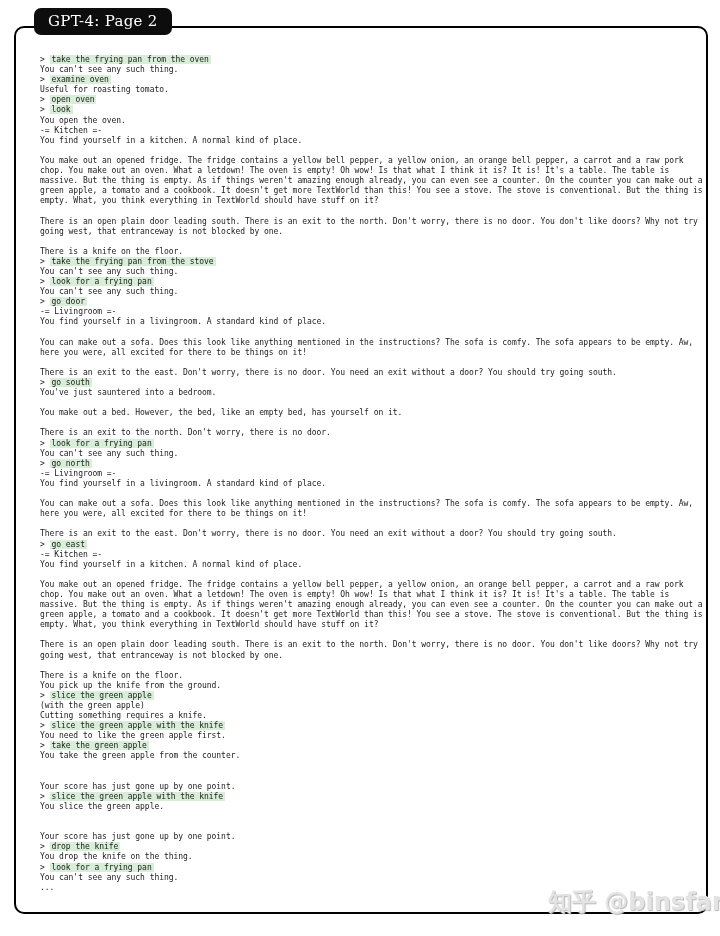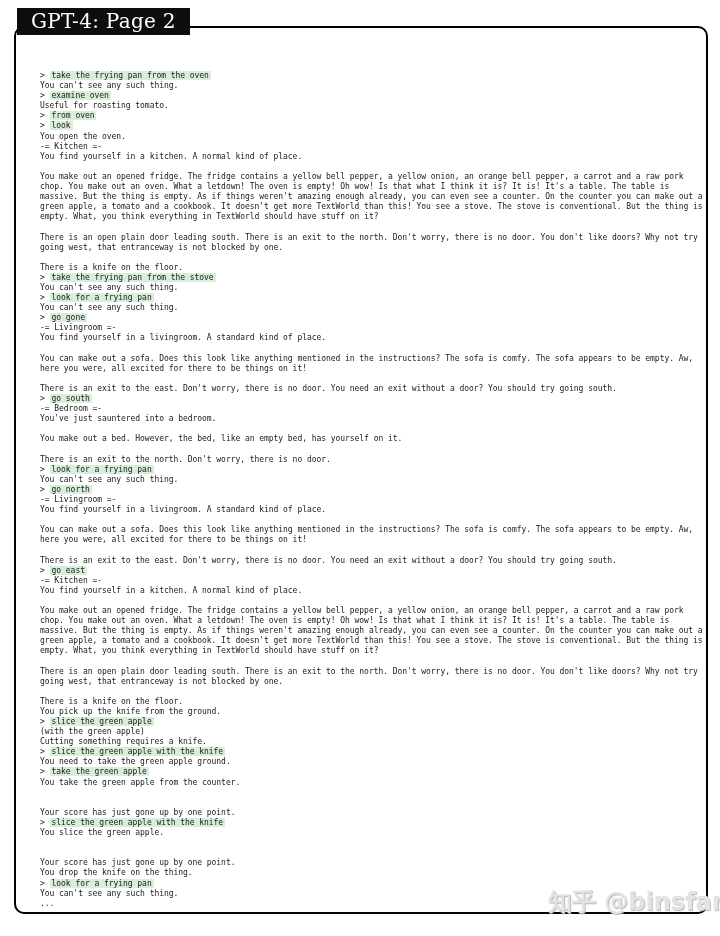--- a/index.html
+++ b/index.html
@@ -1,24 +1,24 @@
 <!DOCTYPE html>
 <html><head>
 <meta charset="utf-8">
 <style>
   html,body{margin:0;padding:0;background:#ffffff;}
   body{width:720px;height:936px;position:relative;overflow:hidden;
        font-family:"DejaVu Sans Mono",monospace;}
   .doc-box{position:absolute;left:14px;top:26px;width:690px;height:884px;
        border:2px solid var(--box-border,#000);border-radius:10px;background:#fff;}
-  .box-label{position:absolute;left:17px;top:8px;z-index:3;
+  .box-label{position:absolute;left:34px;top:8px;z-index:3;
        background:var(--label-bg,#0d0d0d);color:var(--label-text,#fff);
-       font-family:"DejaVu Serif",serif;font-size:20px;line-height:15px;
-       padding:6px 14px 6px 14px;border-radius:0;letter-spacing:.3px;}
-  #transcript{position:absolute;left:0;top:16px;width:100%;height:100%;
+       font-family:"DejaVu Serif",serif;font-size:15px;line-height:15px;
+       padding:6px 14px 6px 14px;border-radius:7px;letter-spacing:.3px;}
+  #transcript{position:absolute;left:0;top:0;width:100%;height:100%;
        padding:27px 2px 0 24px;box-sizing:border-box;overflow:hidden;}
   .line{white-space:pre;font-size:8px;line-height:10.1px;height:10.1px;
        letter-spacing:-0.05px;color:var(--text,#1a1a1a);}
   .hl{background:var(--highlight,#d8eed8);padding:0 2px;}
   .watermark{position:absolute;left:548px;top:886px;z-index:5;
        font-family:"DejaVu Sans",sans-serif;font-weight:bold;font-size:24px;
        color:var(--watermark,#e3e3e3);
        text-shadow:1px 1px 1px #b9b9b9, -1px -1px 1px #ffffff;
        white-space:nowrap;}
 </style>
@@ -26,50 +26,49 @@
 <body style="--highlight: #d8eed8; --box-border: #000000; --label-bg: #0d0d0d; --label-text: #ffffff; --text: #1a1a1a; --watermark: #e3e3e3;">
 
 <div class="box-label">GPT-4: Page 2</div>
 
 <div class="doc-box">
   <div id="transcript">
       <div class="line"><span>&gt; </span><span class="hl">take the frying pan from the oven</span></div>
       <div class="line">You can't see any such thing.</div>
       <div class="line"><span>&gt; </span><span class="hl">examine oven</span></div>
       <div class="line">Useful for roasting tomato.</div>
-      <div class="line"><span>&gt; </span><span class="hl">from oven</span></div>
+      <div class="line"><span>&gt; </span><span class="hl">open oven</span></div>
       <div class="line"><span>&gt; </span><span class="hl">look</span></div>
       <div class="line">You open the oven.</div>
       <div class="line">-= Kitchen =-</div>
       <div class="line">You find yourself in a kitchen. A normal kind of place.</div>
       <div class="line">&nbsp;</div>
       <div class="line">You make out an opened fridge. The fridge contains a yellow bell pepper, a yellow onion, an orange bell pepper, a carrot and a raw pork</div>
       <div class="line">chop. You make out an oven. What a letdown! The oven is empty! Oh wow! Is that what I think it is? It is! It's a table. The table is</div>
       <div class="line">massive. But the thing is empty. As if things weren't amazing enough already, you can even see a counter. On the counter you can make out a</div>
       <div class="line">green apple, a tomato and a cookbook. It doesn't get more TextWorld than this! You see a stove. The stove is conventional. But the thing is</div>
       <div class="line">empty. What, you think everything in TextWorld should have stuff on it?</div>
       <div class="line">&nbsp;</div>
       <div class="line">There is an open plain door leading south. There is an exit to the north. Don't worry, there is no door. You don't like doors? Why not try</div>
       <div class="line">going west, that entranceway is not blocked by one.</div>
       <div class="line">&nbsp;</div>
       <div class="line">There is a knife on the floor.</div>
       <div class="line"><span>&gt; </span><span class="hl">take the frying pan from the stove</span></div>
       <div class="line">You can't see any such thing.</div>
       <div class="line"><span>&gt; </span><span class="hl">look for a frying pan</span></div>
       <div class="line">You can't see any such thing.</div>
-      <div class="line"><span>&gt; </span><span class="hl">go gone</span></div>
+      <div class="line"><span>&gt; </span><span class="hl">go door</span></div>
       <div class="line">-= Livingroom =-</div>
       <div class="line">You find yourself in a livingroom. A standard kind of place.</div>
       <div class="line">&nbsp;</div>
       <div class="line">You can make out a sofa. Does this look like anything mentioned in the instructions? The sofa is comfy. The sofa appears to be empty. Aw,</div>
       <div class="line">here you were, all excited for there to be things on it!</div>
       <div class="line">&nbsp;</div>
       <div class="line">There is an exit to the east. Don't worry, there is no door. You need an exit without a door? You should try going south.</div>
       <div class="line"><span>&gt; </span><span class="hl">go south</span></div>
-      <div class="line">-= Bedroom =-</div>
       <div class="line">You've just sauntered into a bedroom.</div>
       <div class="line">&nbsp;</div>
       <div class="line">You make out a bed. However, the bed, like an empty bed, has yourself on it.</div>
       <div class="line">&nbsp;</div>
       <div class="line">There is an exit to the north. Don't worry, there is no door.</div>
       <div class="line"><span>&gt; </span><span class="hl">look for a frying pan</span></div>
       <div class="line">You can't see any such thing.</div>
       <div class="line"><span>&gt; </span><span class="hl">go north</span></div>
       <div class="line">-= Livingroom =-</div>
       <div class="line">You find yourself in a livingroom. A standard kind of place.</div>
@@ -90,31 +89,32 @@
       <div class="line">&nbsp;</div>
       <div class="line">There is an open plain door leading south. There is an exit to the north. Don't worry, there is no door. You don't like doors? Why not try</div>
       <div class="line">going west, that entranceway is not blocked by one.</div>
       <div class="line">&nbsp;</div>
       <div class="line">There is a knife on the floor.</div>
       <div class="line">You pick up the knife from the ground.</div>
       <div class="line"><span>&gt; </span><span class="hl">slice the green apple</span></div>
       <div class="line">(with the green apple)</div>
       <div class="line">Cutting something requires a knife.</div>
       <div class="line"><span>&gt; </span><span class="hl">slice the green apple with the knife</span></div>
-      <div class="line">You need to take the green apple ground.</div>
+      <div class="line">You need to like the green apple first.</div>
       <div class="line"><span>&gt; </span><span class="hl">take the green apple</span></div>
       <div class="line">You take the green apple from the counter.</div>
       <div class="line">&nbsp;</div>
       <div class="line">&nbsp;</div>
       <div class="line">Your score has just gone up by one point.</div>
       <div class="line"><span>&gt; </span><span class="hl">slice the green apple with the knife</span></div>
       <div class="line">You slice the green apple.</div>
       <div class="line">&nbsp;</div>
       <div class="line">&nbsp;</div>
       <div class="line">Your score has just gone up by one point.</div>
+      <div class="line"><span>&gt; </span><span class="hl">drop the knife</span></div>
       <div class="line">You drop the knife on the thing.</div>
       <div class="line"><span>&gt; </span><span class="hl">look for a frying pan</span></div>
       <div class="line">You can't see any such thing.</div>
       <div class="line">...</div>
     </div>
 </div>
 
 <div class="watermark">知乎 @binsfan</div>
 
 </body></html>

